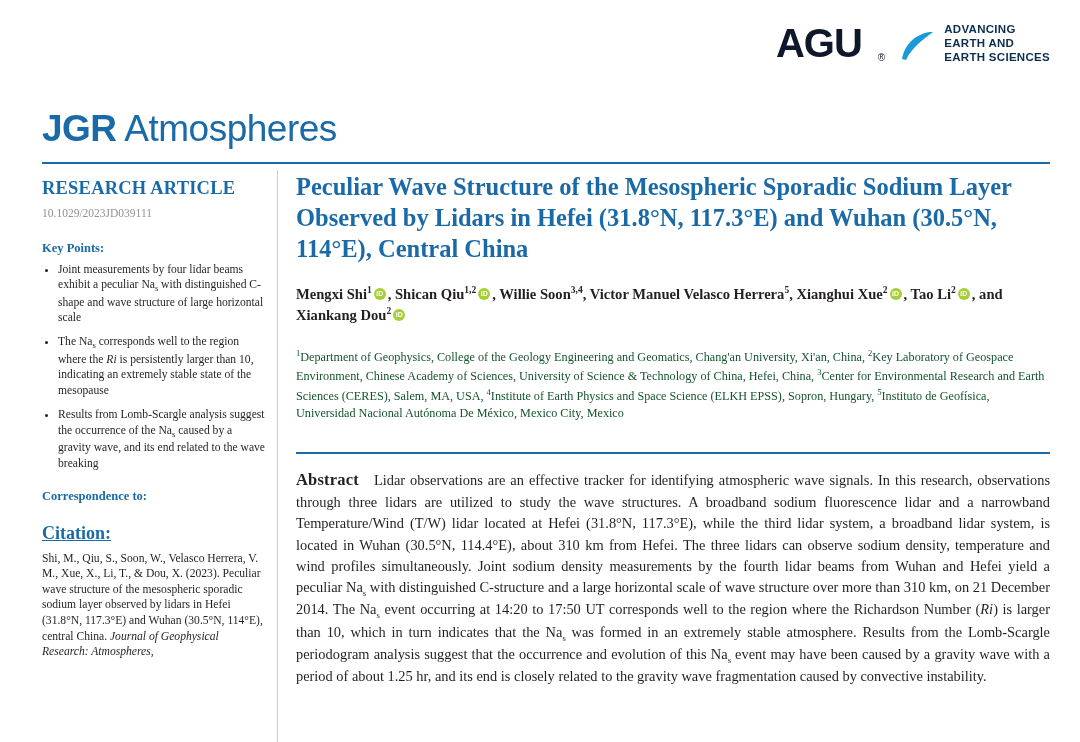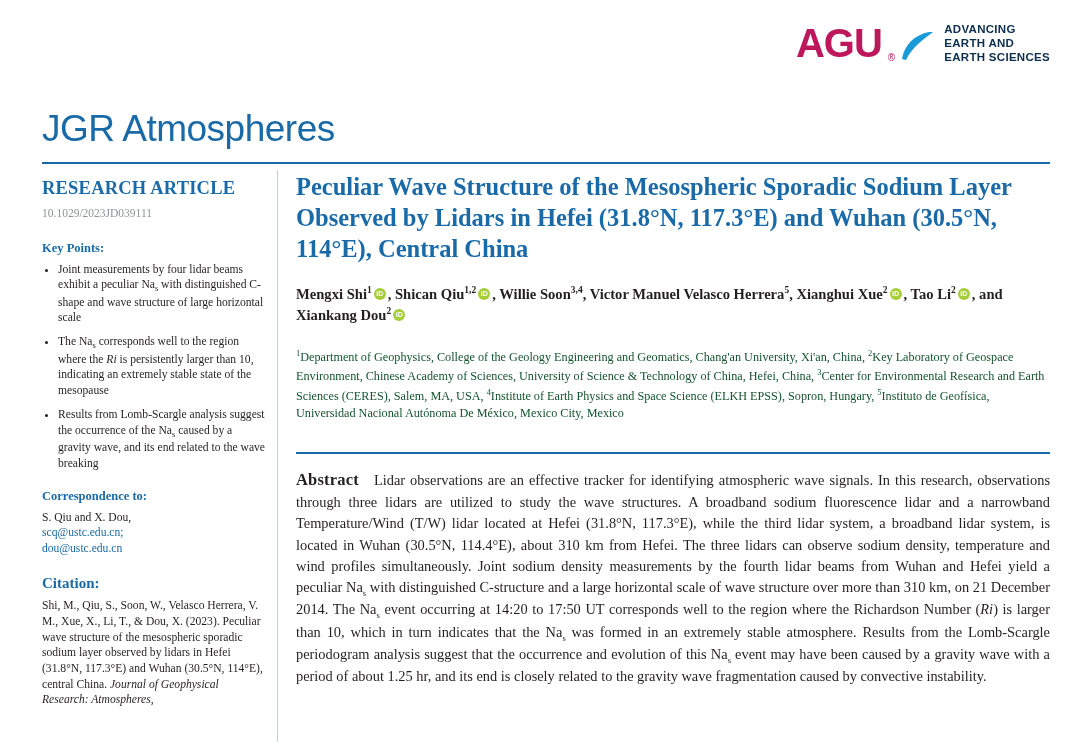--- a/index.html
+++ b/index.html
@@ -10,42 +10,42 @@
     color:#231f20;
     overflow:hidden;
     position:relative;
   }
   
   .agu-logo{
     position:absolute;top:22px;right:30px;
     display:flex;align-items:center;gap:10px;
   }
   .agu-mark{
-    display:flex;align-items:flex-end;gap:6px;
+    display:flex;align-items:flex-end;gap:16px;
     font-family:"Liberation Sans", sans-serif;
     font-weight:bold;font-size:40px;letter-spacing:-1px;
-    color:#be185d;line-height:1;
+    color:#0f172a;line-height:1;
   }
   .agu-mark .swash{
     display:inline-block;width:34px;height:34px;position:relative;
   }
   .agu-mark .swash svg{position:absolute;left:0;top:0;}
   .agu-reg{font-size:10px;vertical-align:super;font-weight:normal;}
   .agu-words{
     font-family:"Liberation Sans", sans-serif;
     font-size:11.5px;line-height:1.22;color:#0c2e4e;
     font-weight:bold;letter-spacing:.3px;
   }
   
   .journal-title{
     position:absolute;left:42px;top:108px;
     font-family:"Liberation Sans", sans-serif;
     font-size:37px;color:#1a6aa8;letter-spacing:-.5px;
   }
-  .journal-title .bold{font-weight:normal;}
+  .journal-title .bold{font-weight:bold;}
   
   .rule-top{
     position:absolute;left:42px;right:30px;top:162px;
     height:2px;background:#1a6aa8;
   }
   .vrule{
     position:absolute;left:277px;top:170px;width:1px;height:572px;
     background:#c9cfd4;
   }
   .abs-rule{
@@ -67,21 +67,21 @@
   .kp-head{
     color:#1a6aa8;font-weight:bold;font-size:12.5px;margin-top:19px;
   }
   ul.kp{margin:5px 0 0 0;padding-left:16px;}
   ul.kp li{margin-bottom:9px;font-size:11.6px;line-height:1.33;}
   ul.kp li::marker{font-size:11px;}
   .sub{font-size:8.5px;vertical-align:sub;}
   .corr-head{color:#1a6aa8;font-weight:bold;font-size:12.5px;margin-top:17px;}
   .corr-body{margin-top:5px;font-size:11.6px;line-height:1.35;}
   .email{color:#1a6aa8;}
-  .cit-head{color:#1a6aa8;font-weight:bold;font-size:15px;margin-top:17px;}
+  .cit-head{color:#1a6aa8;font-weight:bold;font-size:18px;margin-top:17px;text-decoration:underline;}
   .cit-body{margin-top:5px;font-size:11.6px;line-height:1.35;}
   .ital{font-style:italic;margin-top:24px;}
   
   .rightcol{position:absolute;left:296px;top:172px;right:34px;}
   .paper-title{
     font-family:"Liberation Serif", serif;
     font-weight:bold;font-size:24.5px;line-height:1.26;color:#1a6aa8;
     margin:0;
   }
   .authors{
@@ -141,25 +141,20 @@
   <div class="doi">10.1029/2023JD039111</div>
 
   <div class="kp-head">Key Points:</div>
   <ul class="kp">
     <li>Joint measurements by four lidar beams exhibit a peculiar Na<span class="sub">s</span> with distinguished C-shape and wave structure of large horizontal scale</li>
     <li>The Na<span class="sub">s</span> corresponds well to the region where the <span class="ital">Ri</span> is persistently larger than 10, indicating an extremely stable state of the mesopause</li>
     <li>Results from Lomb-Scargle analysis suggest the occurrence of the Na<span class="sub">s</span> caused by a gravity wave, and its end related to the wave breaking</li>
   </ul>
 
   <div class="corr-head">Correspondence to:</div>
-  <div class="corr-body">
-    <div>S. Qiu and X. Dou,</div>
-    <div class="email">scq@ustc.edu.cn;</div>
-    <div class="email">dou@ustc.edu.cn</div>
-  </div>
 
   <div class="cit-head">Citation:</div>
   <div class="cit-body">
     <span>Shi, M., Qiu, S., Soon, W., Velasco Herrera, V. M., Xue, X., Li, T., &amp; Dou, X. (2023). Peculiar wave structure of the mesospheric sporadic sodium layer observed by lidars in Hefei (31.8°N, 117.3°E) and Wuhan (30.5°N, 114°E), central China. </span><span class="ital">Journal of Geophysical Research: Atmospheres,</span>
   </div>
 </div>
 
 <div class="rightcol">
   <h1 class="paper-title">Peculiar Wave Structure of the Mesospheric Sporadic Sodium Layer Observed by Lidars in Hefei (31.8°N, 117.3°E) and Wuhan (30.5°N, 114°E), Central China</h1>
 

